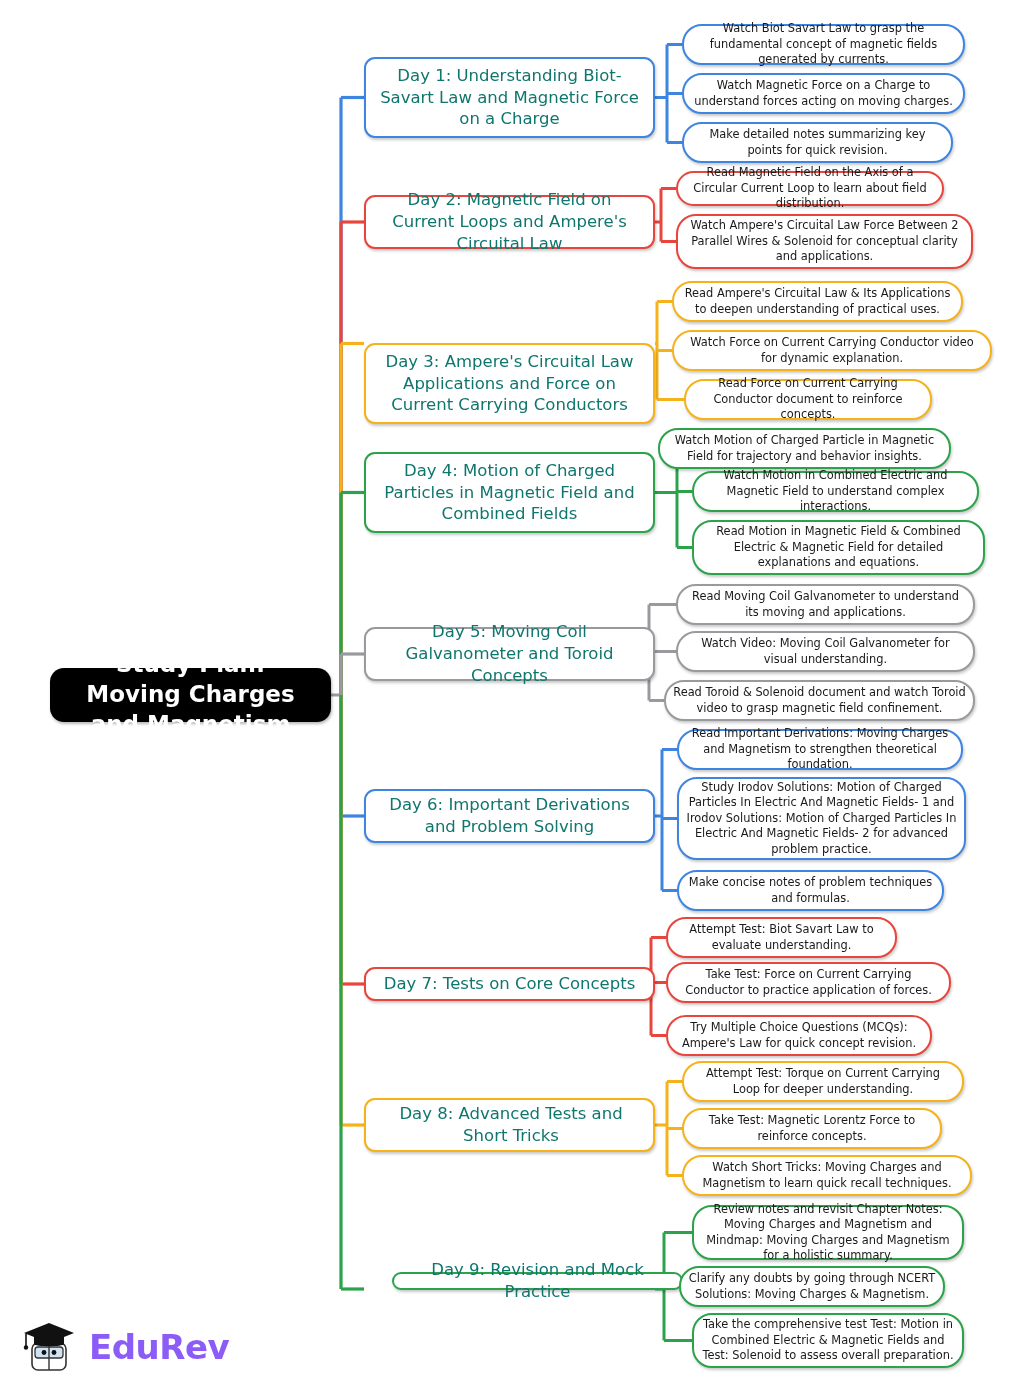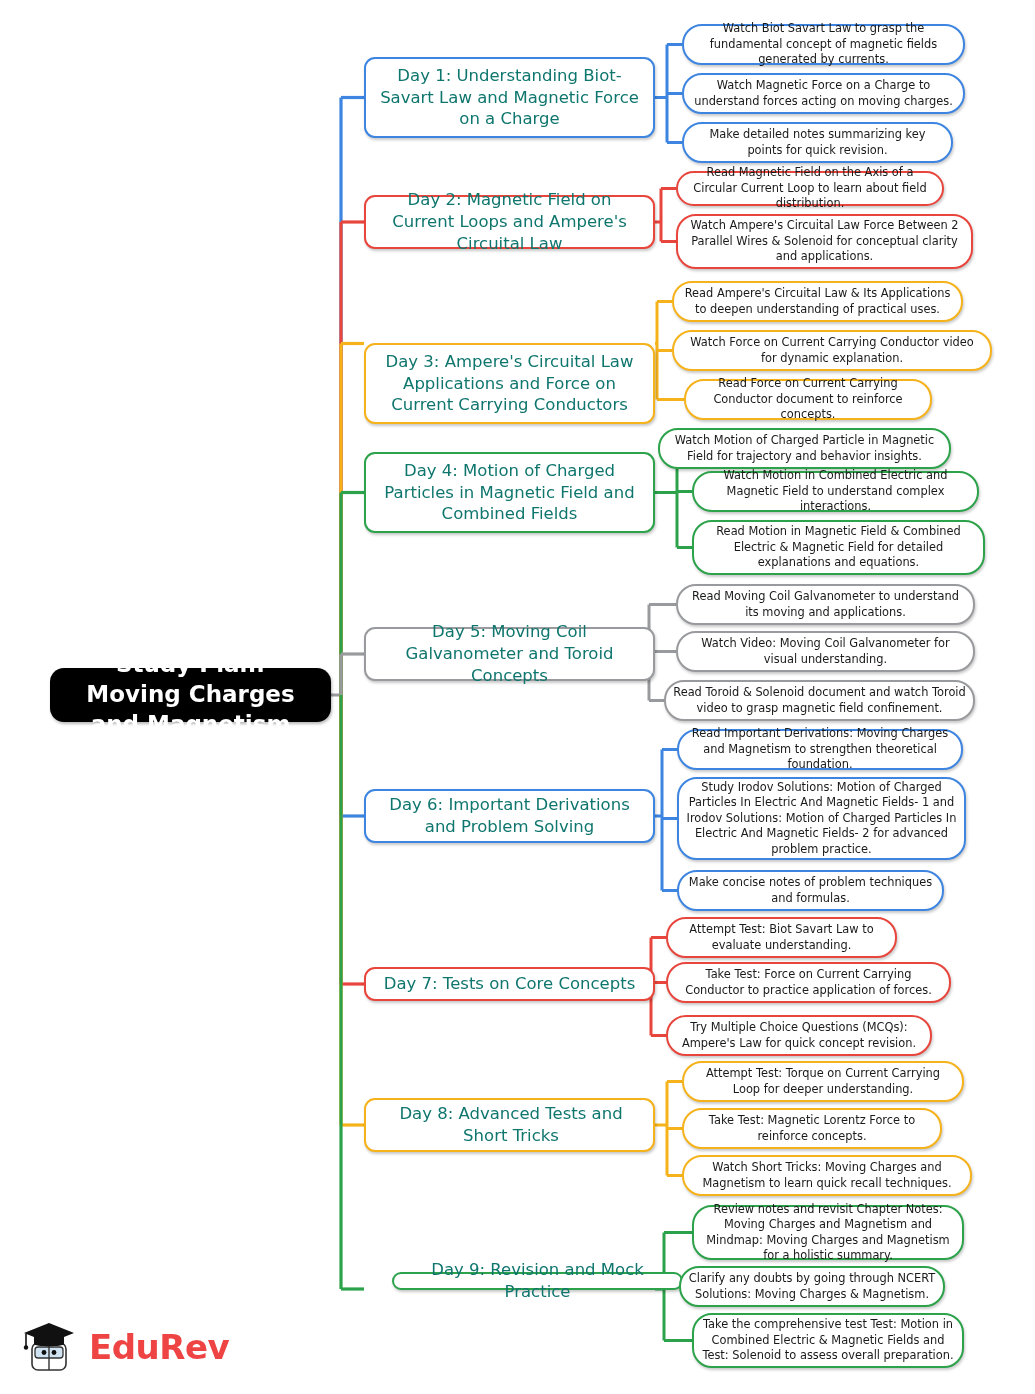--- a/index.html
+++ b/index.html
@@ -56,21 +56,21 @@
     text-align:center;
     display:flex;align-items:center;justify-content:flex-end;
     padding:10px 7px;
     box-sizing:border-box;
     box-shadow:1px 2px 3px rgba(0,0,0,0.22);
   }
 
   
   .logo{position:absolute;left:18px;top:1316px;display:flex;align-items:center;gap:9px;}
   .logo-mark{width:62px;height:62px;position:relative;}
-  .logo-text{font-size:34px;font-weight:bold;color:#ef4444;letter-spacing:-0.5px;
+  .logo-text{font-size:34px;font-weight:bold;color:#8b5cf6;letter-spacing:-0.5px;
              font-family:"DejaVu Sans","Liberation Sans",sans-serif;}
 </style>
 </head>
 <body>
 
 <div id="canvas">
 
   <svg id="wires" viewBox="0 0 1035 1394" xmlns="http://www.w3.org/2000/svg">
       <path d="M331 695 H341" stroke="#999a9d" stroke-width="3" fill="none" stroke-linecap="butt" stroke-linejoin="miter"></path>
       <path d="M341 695 V97.5" stroke="#3d85e0" stroke-width="3.2" fill="none" stroke-linecap="butt" stroke-linejoin="miter"></path>

